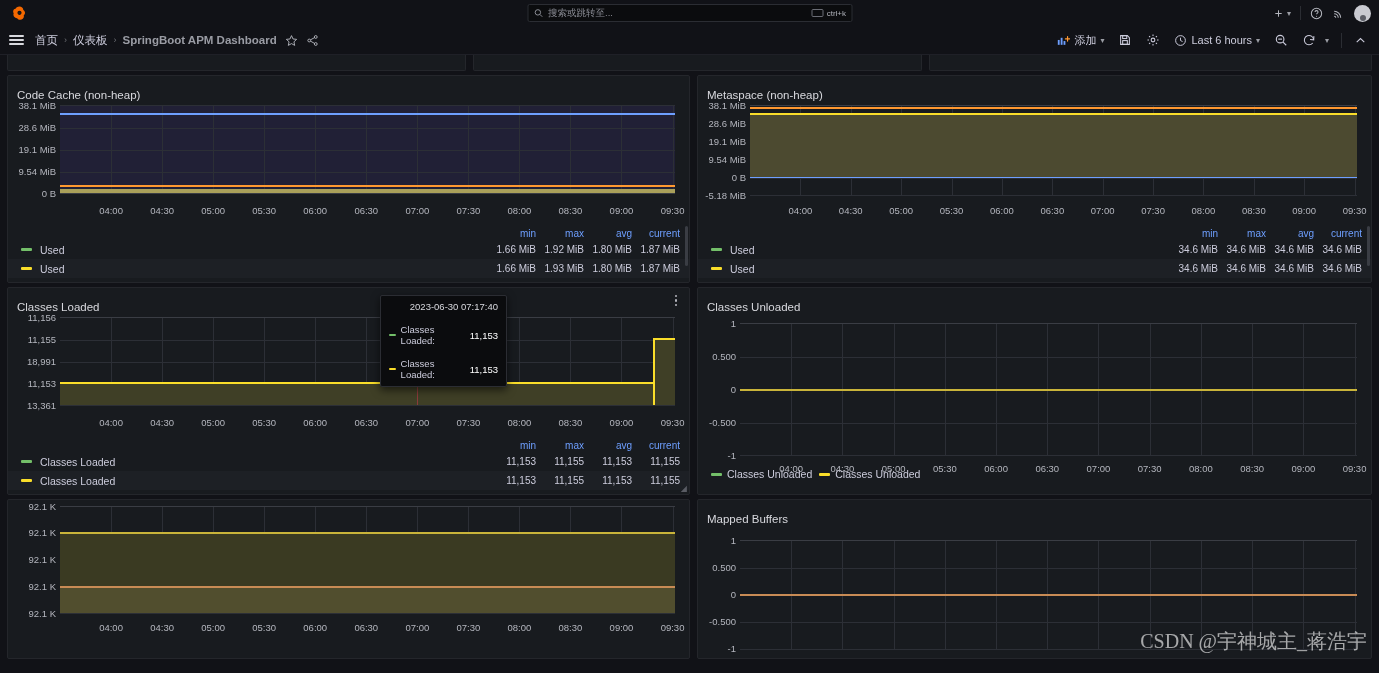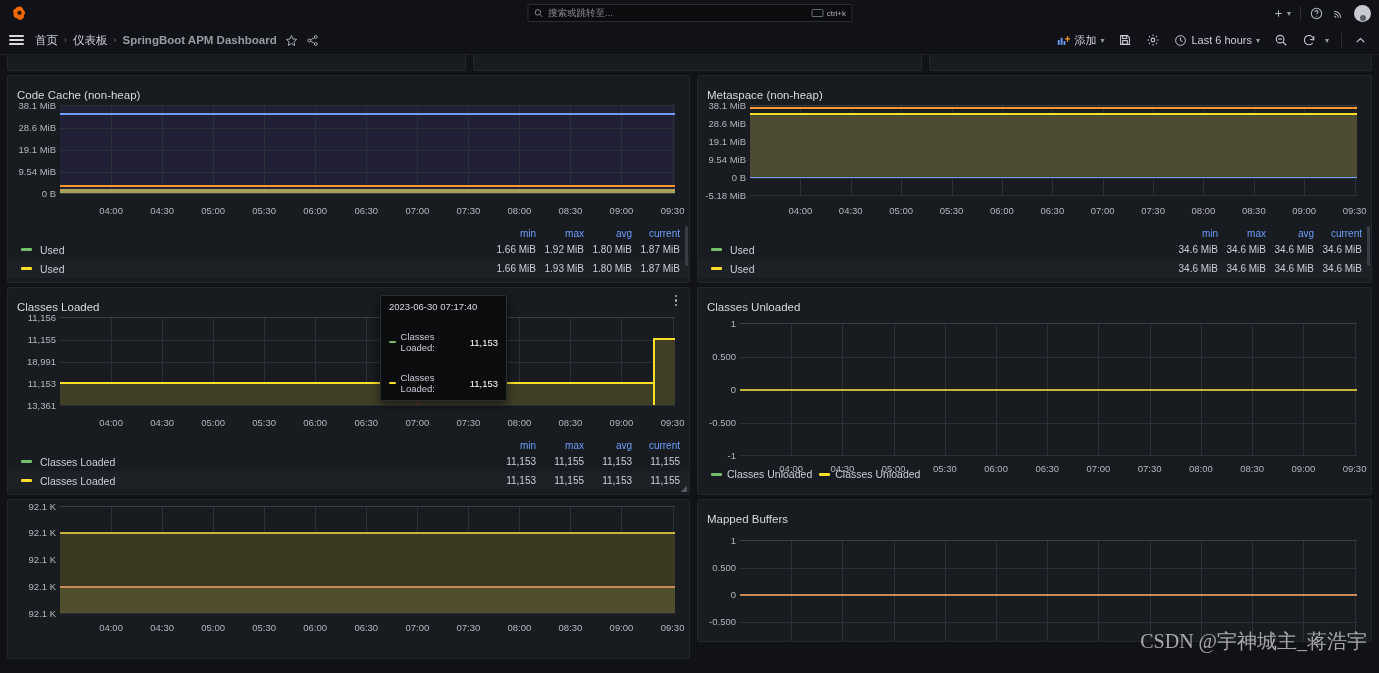--- a/index.html
+++ b/index.html
@@ -120,24 +120,24 @@
     padding-left: 13px; font-size: 10.5px; color: #ccccdc; }
   .legend-inline .lg-sw { margin-left: 0; margin-right: 5px; }
   .li-item { display: flex; align-items: center; }
 
   
   .tooltip {
     position: absolute; background: #0b0c0e; border: 1px solid #2b2d33;
     border-radius: 2px; padding: 5px 8px 6px; z-index: 40;
     box-shadow: 0 3px 9px rgba(0,0,0,.6);
   }
-  .tt-time { font-size: 9.5px; color: #d8d9de; text-align: left;
+  .tt-time { font-size: 9.5px; color: #d8d9de; text-align: right;
     margin-bottom: 3px; }
   .tt-row { display: flex; align-items: center; gap: 5px;
-    font-size: 9.5px; margin-top: 19px; }
+    font-size: 9.5px; margin-top: 12px; }
   .tt-sw { width: 9px; height: 2.5px; border-radius: 1px; }
   .tt-lbl { color: #ccccdc; }
   .tt-val { color: #fff; margin-left: auto; padding-left: 12px; }
 
   .crosshair { position: absolute; width: 1px; background: #8a3b3b;
     z-index: 20; }
   .cross-dot { position: absolute; width: 4px; height: 4px;
     border-radius: 50%; border: 1px solid #fade2a; z-index: 21; }
 
   .resize-h { position: absolute; right: 2px; bottom: 1px;
@@ -685,21 +685,21 @@
           <div class="xlab" style="left:58.1%">07:00</div>
           <div class="xlab" style="left:66.4%">07:30</div>
           <div class="xlab" style="left:74.7%">08:00</div>
           <div class="xlab" style="left:83%">08:30</div>
           <div class="xlab" style="left:91.3%">09:00</div>
           <div class="xlab" style="left:99.6%">09:30</div>
         </div>
       </div>
     </div>
 
-    <div class="panel" style="flex:1;height:143px">
+    <div class="panel" style="flex:1;height:160px">
       <div class="p-head">
         <span class="p-title">Mapped Buffers</span>
       </div>
       <div class="plotwrap" style="height:130px">
         <div style="position:absolute;left:0;top:0;width:38px;height:120px">
           <div class="ylab" style="top:15px">1</div>
           <div class="ylab" style="top:42px">0.500</div>
           <div class="ylab" style="top:69px">0</div>
           <div class="ylab" style="top:96px">-0.500</div>
           <div class="ylab" style="top:123px">-1</div>

